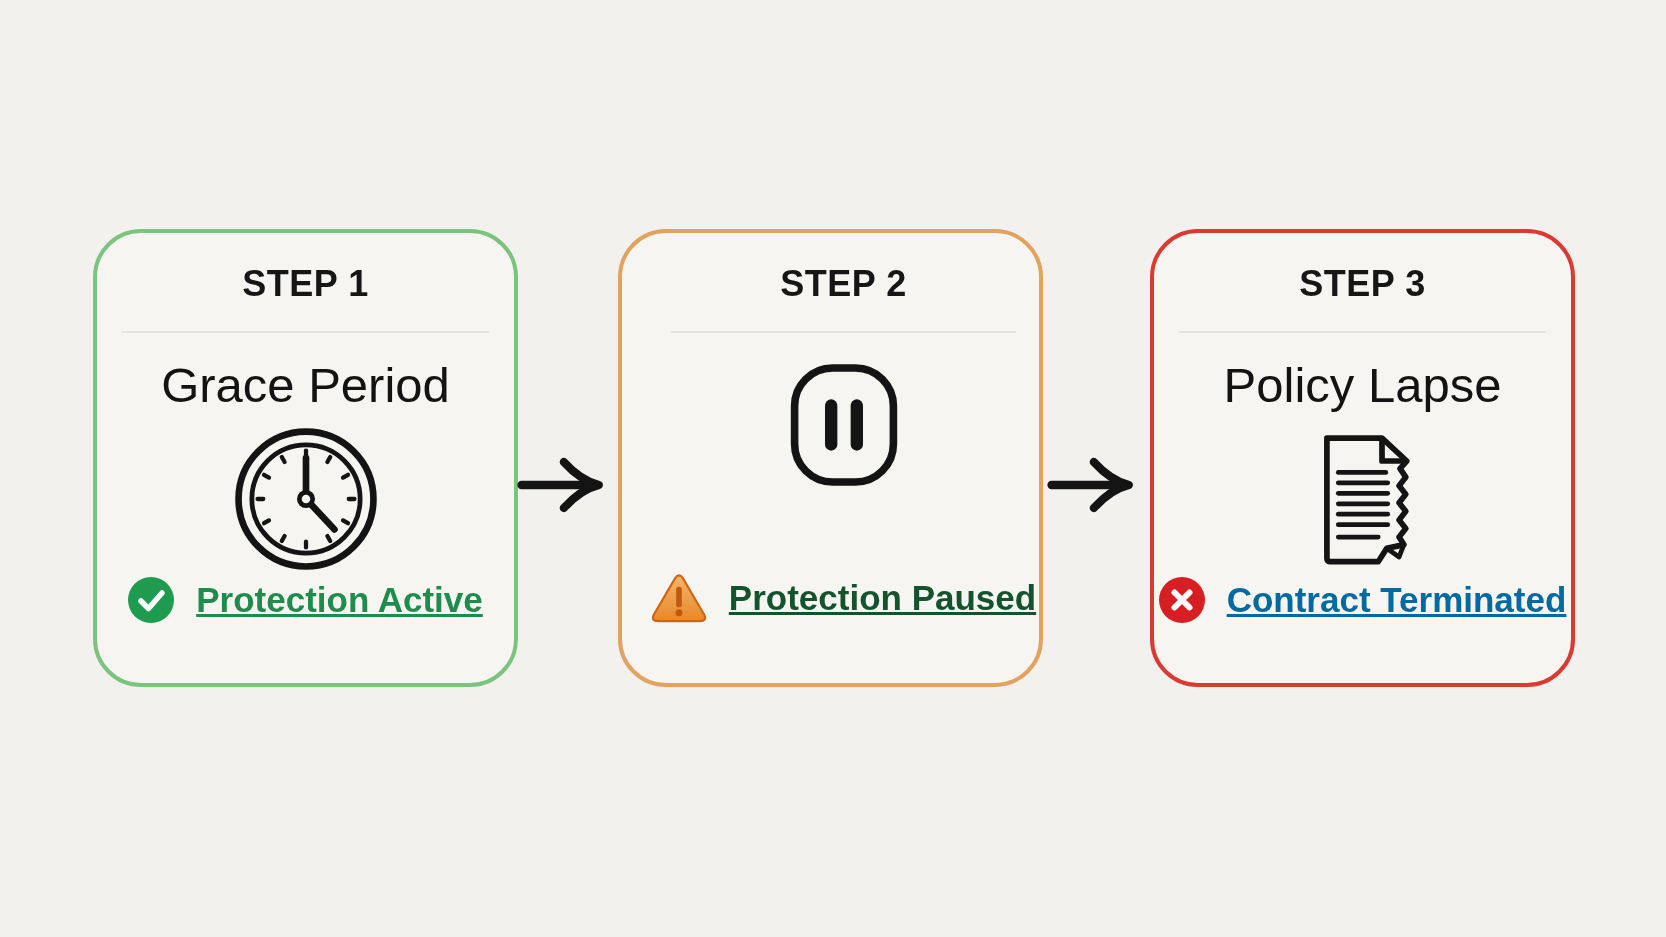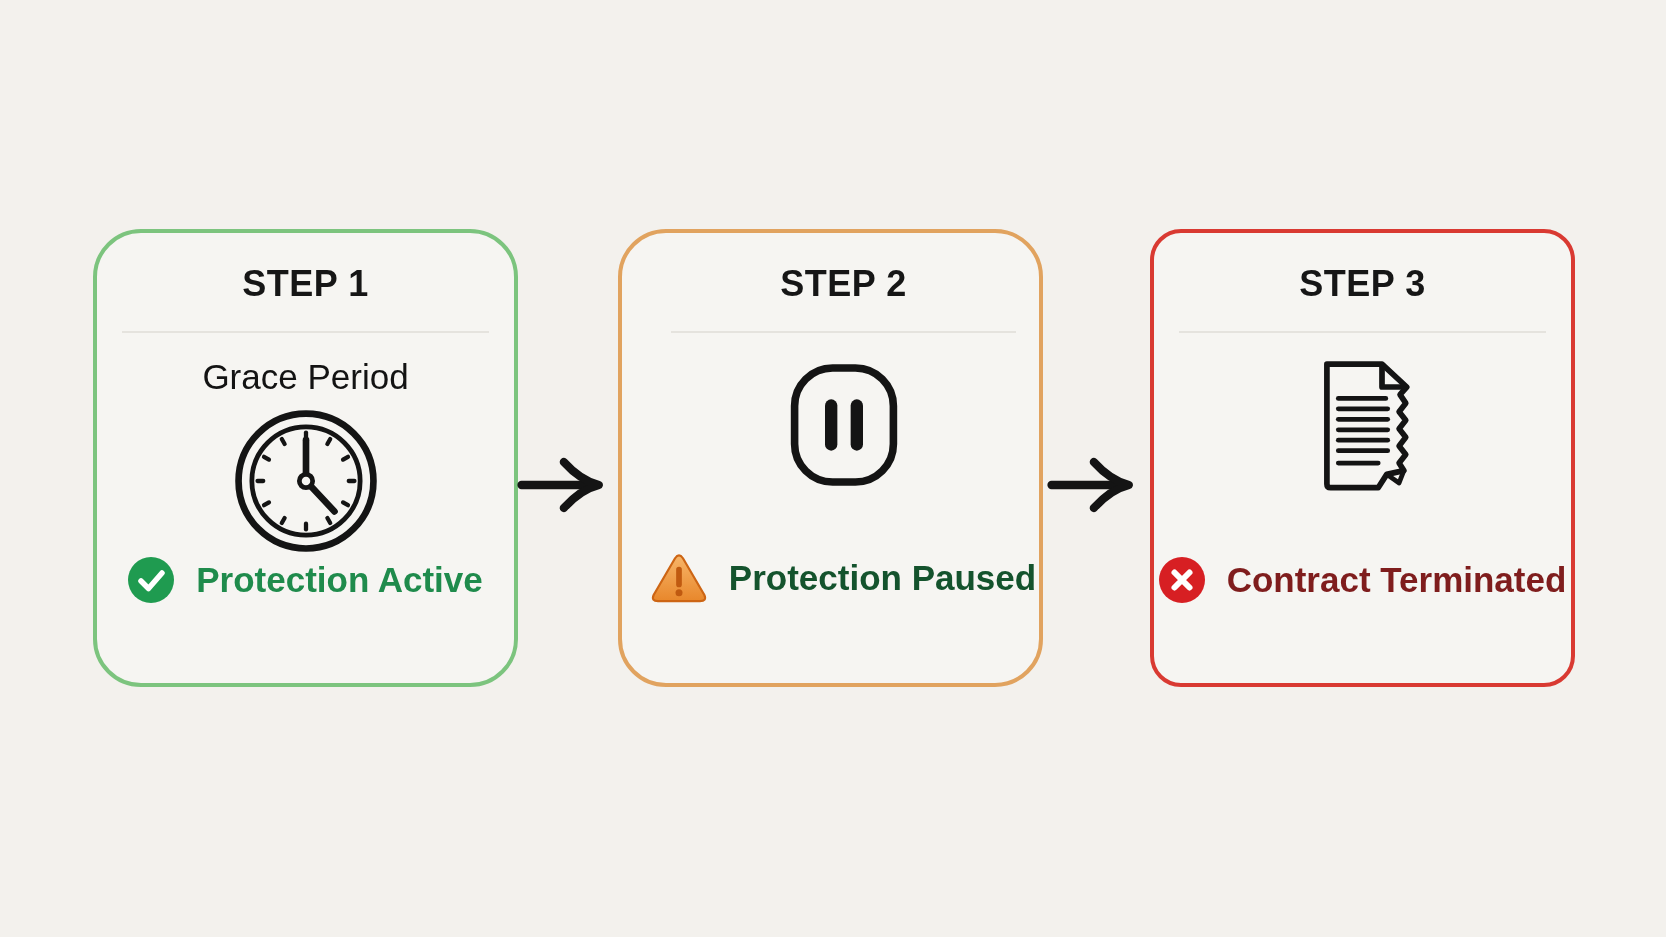--- a/index.html
+++ b/index.html
@@ -22,58 +22,59 @@
     background: #f6f5f2;
     border: 4px solid #999;      
     border-radius: 48px;
     box-sizing: border-box;
     display: flex;
     flex-direction: column;
     align-items: center;
   }
   .card.c1 { left: 93px; }
   .card.c2 { left: 618px; padding-left: 26px; }
-  .card.c3 { left: 1150px; border-radius: 31px; }
+  .card.c3 { left: 1150px; }
 
   .step-label {
     margin-top: 30px;
     font-size: 36px;
     font-weight: 700;
     letter-spacing: 0.5px;
     color: #161616;
   }
   .divider {
     margin-top: 26px;
     width: 88%;
     height: 2px;
     background: #e5e3de;
   }
   .card-title {
     margin-top: 24px;
-    font-size: 35px;
+    font-size: 49px;
     font-weight: 500;
     color: #131313;
     white-space: nowrap;
   }
   .icon-wrap {
     margin-top: 8px;
     height: 168px;
     display: flex;
     align-items: center;
     justify-content: center;
   }
   .status-row {
     margin-top: auto;
-    margin-bottom: 80px;
+    margin-bottom: 60px;
     display: flex;
     align-items: center;
     gap: 22px;
     font-size: 35px;
     font-weight: 700;
     white-space: nowrap;
+    text-decoration: underline;
   }
   .badge-circle {
     width: 46px;
     height: 46px;
     border-radius: 50%;
     display: inline-flex;
     align-items: center;
     justify-content: center;
     flex: none;
   }
@@ -172,37 +173,38 @@
   <div class="arrow a2">
     <svg viewBox="0 0 100 70" width="92" height="70" aria-hidden="true">
       <path d="M6 35 H74" stroke="#141414" stroke-width="9" stroke-linecap="round" fill="none"></path>
       <path d="M52 10 Q70 30 90 35 Q70 40 52 60" stroke="#141414" stroke-width="9" stroke-linecap="round" stroke-linejoin="round" fill="none"></path>
     </svg>
   </div>
 
   <section class="card c3" style="border-color: rgb(217, 58, 50);">
     <div class="step-label">STEP 3</div>
     <div class="divider"></div>
+    <div class="card-title">Policy Lapse</div>
     <div class="icon-wrap">
       <svg viewBox="0 0 160 160" width="152" height="152" aria-hidden="true">
         <path d="M42 16 H100 L126 40 L119 48 L125 57 L118 66 L125 75 L118 84 L125 93 L118 102 L125 111 L118 120 L123 128 L105 132 L96 146 H46 Q42 146 42 142 Z" fill="none" stroke="#141414" stroke-width="6" stroke-linejoin="round"></path>
         <path d="M100 16 V40 H126" fill="none" stroke="#141414" stroke-width="6" stroke-linejoin="round"></path>
         <path d="M123 128 L118 141 L105 132" fill="none" stroke="#141414" stroke-width="5" stroke-linejoin="round"></path>
         <g stroke="#141414" stroke-width="5" stroke-linecap="round">
           <line x1="54" y1="52" x2="104" y2="52"></line>
           <line x1="54" y1="63" x2="106" y2="63"></line>
           <line x1="54" y1="74" x2="106" y2="74"></line>
           <line x1="54" y1="85" x2="106" y2="85"></line>
           <line x1="54" y1="96" x2="106" y2="96"></line>
           <line x1="54" y1="107" x2="106" y2="107"></line>
           <line x1="54" y1="120" x2="96" y2="120"></line>
         </g>
       </svg>
     </div>
-    <div class="status-row" style="color: #7f1d1d; text-align: center;">
+    <div class="status-row" style="color: #0369a1; text-align: center;">
       <span class="badge-circle" style="background-color: rgb(215, 31, 35);">
         <svg viewBox="0 0 46 46" width="46" height="46" aria-hidden="true">
           <path d="M15.5 15.5 L30.5 30.5 M30.5 15.5 L15.5 30.5" stroke="#ffffff" stroke-width="6" stroke-linecap="round" fill="none"></path>
         </svg>
       </span>
       <span class="status-label">Contract Terminated</span>
     </div>
   </section>
 
 </div>

